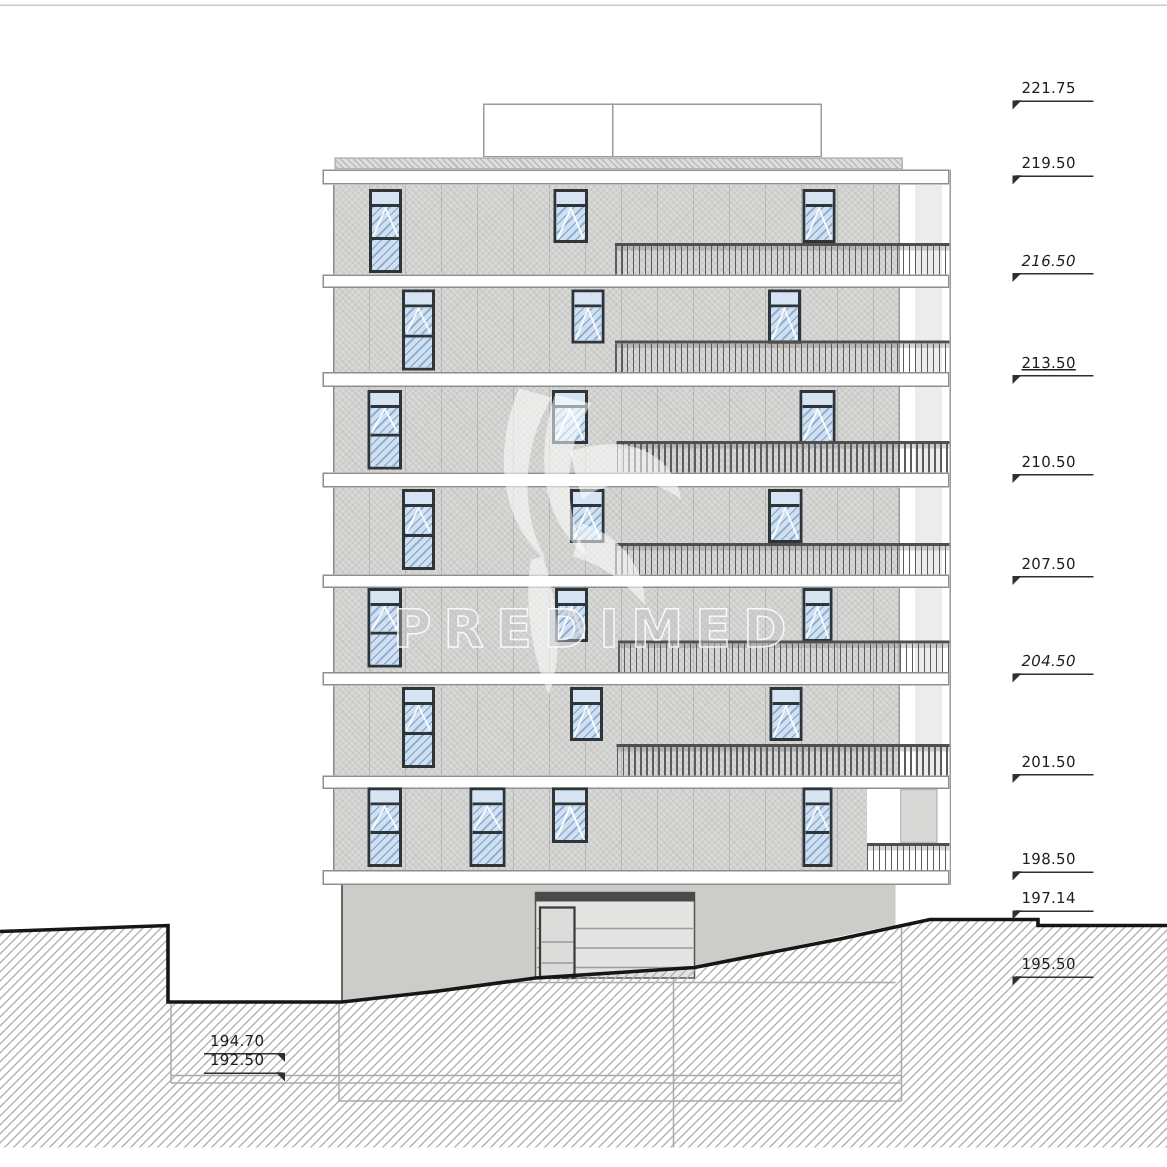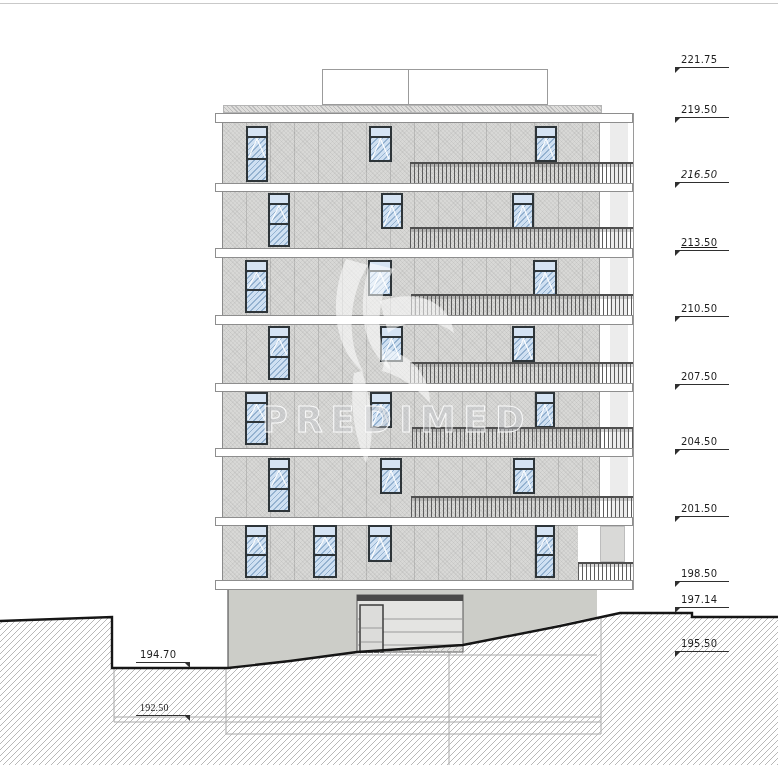--- a/index.html
+++ b/index.html
@@ -298,21 +298,21 @@
     </g>
   </svg>
   <div class="abs wm-text" style="left:262px;top:400px;width:260px;">PREDIMED</div>
   <div id="labels-layer" class="abs" style="left:0;top:0;width:670px;height:778px;">
       <div class="abs level" style="left: 677px; top: 53px; width: 44px;">221.75<span class="tick l"></span></div>
       <div class="abs level" style="left: 677px; top: 103px; width: 44px;">219.50<span class="tick l"></span></div>
       <div class="abs level" style="left: 677px; top: 168px; width: 44px; font-style: italic;">216.50<span class="tick l"></span></div>
       <div class="abs level" style="left: 677px; top: 236px; width: 44px; text-decoration: underline;">213.50<span class="tick l"></span></div>
       <div class="abs level" style="left: 677px; top: 302px; width: 44px;">210.50<span class="tick l"></span></div>
       <div class="abs level" style="left: 677px; top: 370px; width: 44px;">207.50<span class="tick l"></span></div>
-      <div class="abs level" style="left: 677px; top: 435px; width: 44px;">204.50<span class="tick l"></span></div>
+      <div class="abs level" style="left: 677px; top: 435px; width: 44px; font-style: italic;">204.50<span class="tick l"></span></div>
       <div class="abs level" style="left: 677px; top: 502px; width: 44px;">201.50<span class="tick l"></span></div>
       <div class="abs level" style="left: 677px; top: 567px; width: 44px;">198.50<span class="tick l"></span></div>
       <div class="abs level" style="left: 677px; top: 593px; width: 44px;">197.14<span class="tick l"></span></div>
       <div class="abs level" style="left: 677px; top: 637px; width: 44px;">195.50<span class="tick l"></span></div>
-      <div class="abs level" style="left: 136px; top: 648px; width: 44px;">194.70<span class="tick r"></span></div>
-      <div class="abs level" style="left: 136px; top: 701px; width: 44px; font-family: Liberation Serif, serif;">192.50<span class="tick r"></span></div>
+      <div class="abs level" style="left: 136px; top: 688px; width: 44px;">194.70<span class="tick r"></span></div>
+      <div class="abs level" style="left: 136px; top: 701px; width: 44px;">192.50<span class="tick r"></span></div>
     </div>
 </div>
 
 </body></html>

